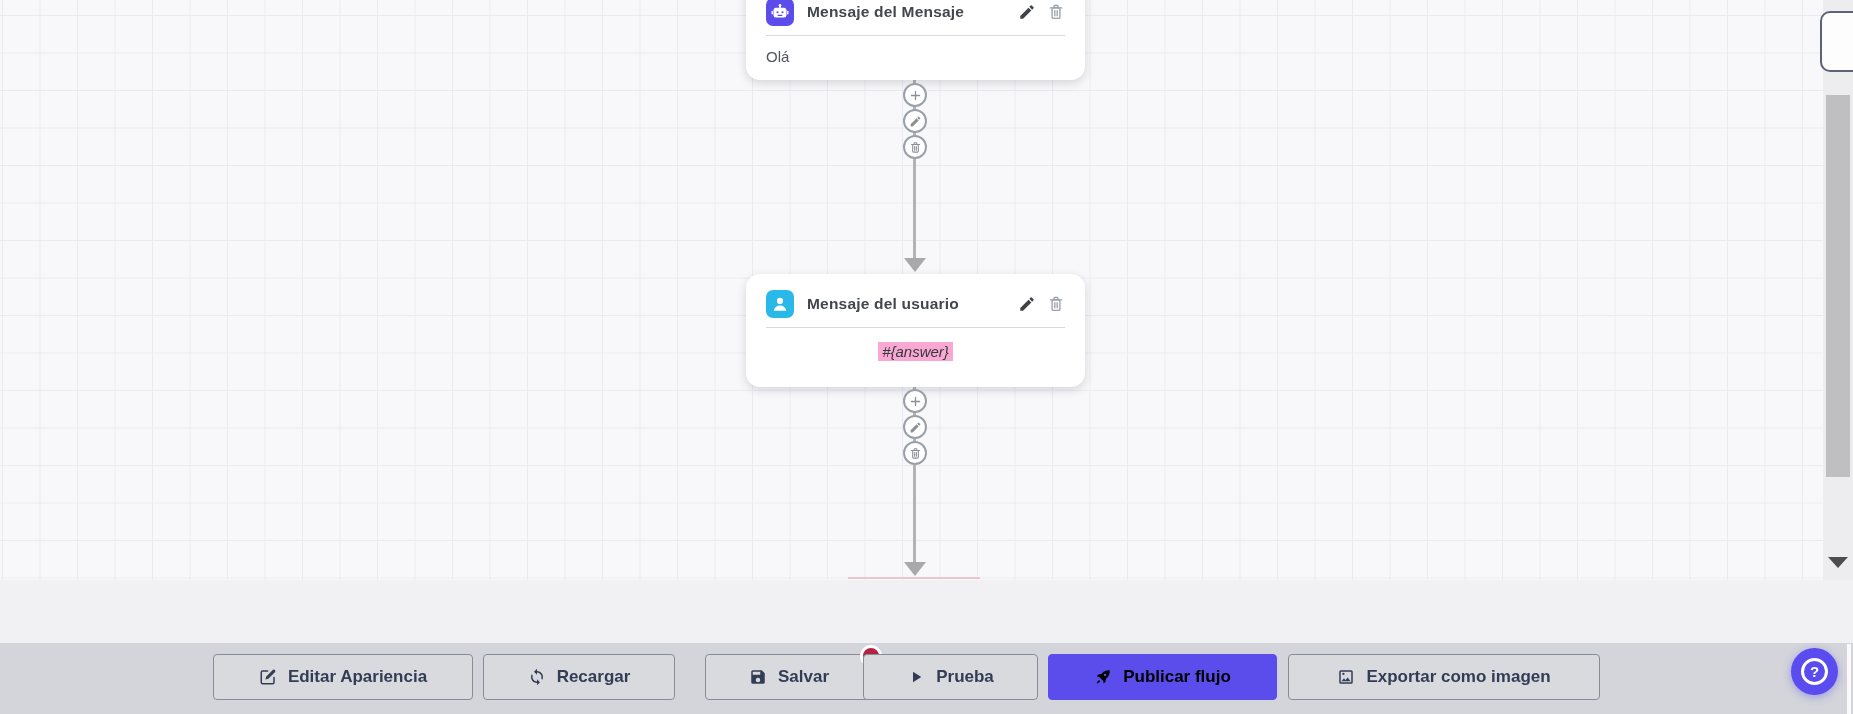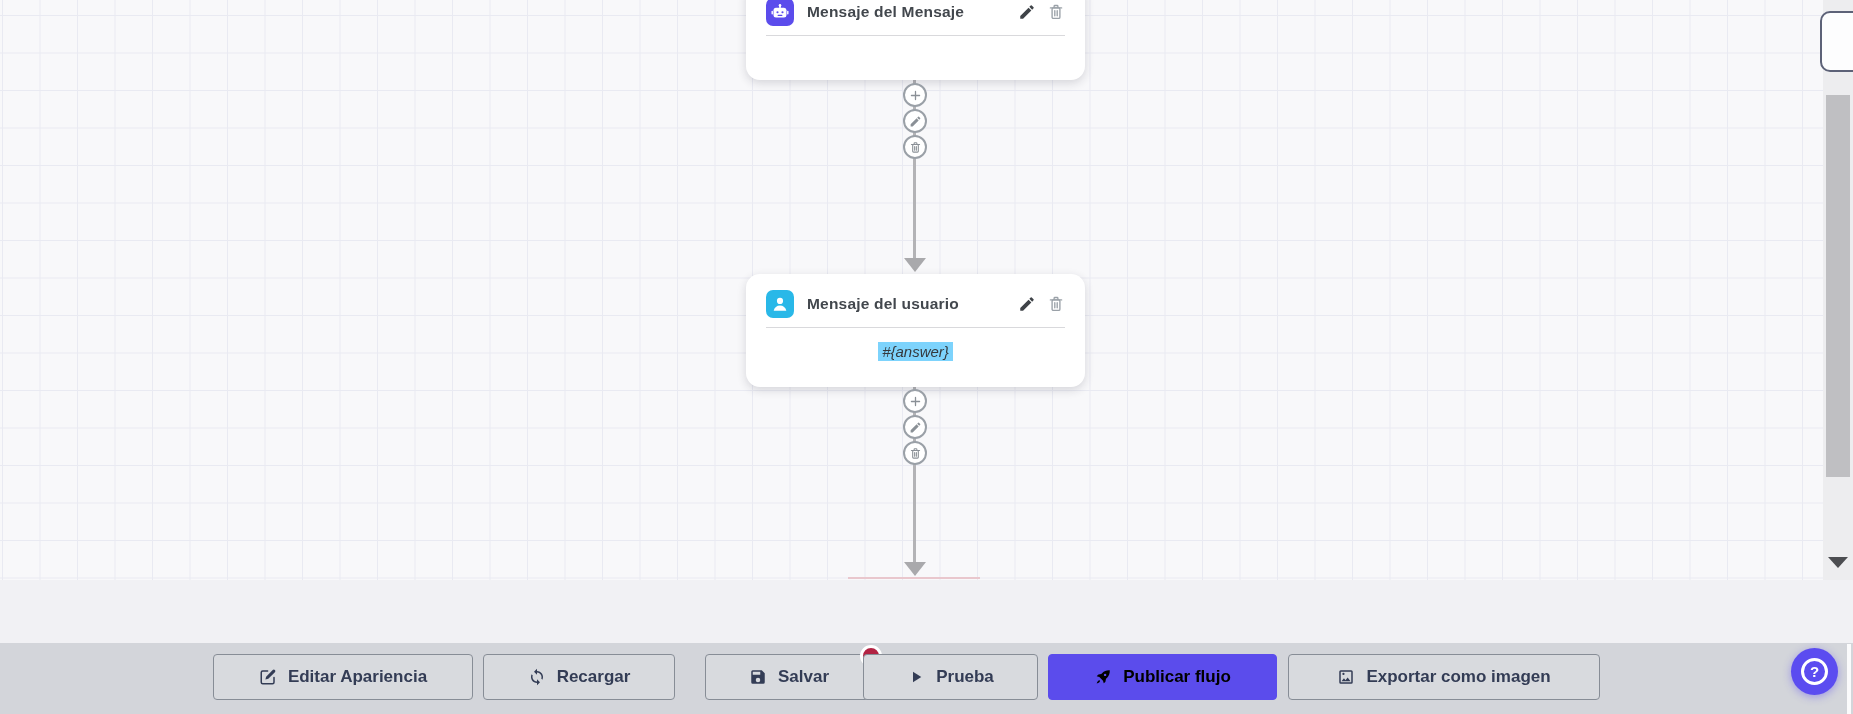--- a/index.html
+++ b/index.html
@@ -42,21 +42,21 @@
   .node-actions { display:flex; align-items:center; gap:11px; }
   .icon-btn { width:18px; height:18px; display:inline-flex; cursor:pointer; }
   .icon-btn svg { width:100%; height:100%; }
   .pencil-dark { color:#3f4348; }
   .trash-gray  { color:#9aa1a8; }
   .node-divider { height:1px; background:#d9d9dc; margin:9px 20px 0 20px; }
   .node-body { padding:0 20px; font-size:15px; color:#4f555b; }
   .node-system .node-body { margin-top:12px; text-align:left; }
   .node-user   .node-body { margin-top:15px; text-align:center; }
   .var-highlight {
-    background:#7dd3fc; font-style:italic; color:#35393d;
+    background:#f9a8d4; font-style:italic; color:#35393d;
     padding:1px 4px; font-size:15px;
   }
 
   
   .conn-line { position:absolute; left:913px; width:3px; background:#b3b3b6; }
   .conn-arrow {
     position:absolute; left:904px; width:0; height:0;
     border-left:11px solid transparent; border-right:11px solid transparent;
     border-top:14px solid #a9a9ac;
   }
@@ -150,20 +150,21 @@
             <svg viewBox="0 0 24 24" fill="none" stroke="currentColor" stroke-width="1.8" stroke-linecap="round">
               <path d="M4.5 6.5h15"></path>
                 <path d="M9.5 6V4.3a1 1 0 0 1 1-1h3a1 1 0 0 1 1 1V6"></path>
               <rect x="6.8" y="6.5" width="10.4" height="14" rx="1.6"></rect>
               <path d="M10.4 10.2v6.8M13.6 10.2v6.8"></path>
             </svg>
           </span>
         </span>
       </div>
       <div class="node-divider"></div>
+      <div class="node-body">Olá</div>
     </div>
 
     <div class="conn-btn" style="top:83px;">
       <svg viewBox="0 0 24 24" fill="none" stroke="currentColor" stroke-width="2.4" stroke-linecap="round">
           <path d="M12 4.5v15M4.5 12h15"></path>
         </svg>
     </div>
     <div class="conn-btn" style="top:109px;">
       <svg viewBox="0 0 24 24" fill="currentColor">
           <path d="M3 17.25V21h3.75L17.81 9.94l-3.75-3.75L3 17.25zm17.71-10.21a1 1 0 0 0 0-1.41l-2.34-2.34a1 1 0 0 0-1.41 0l-1.83 1.83 3.75 3.75 1.83-1.83z"></path>

